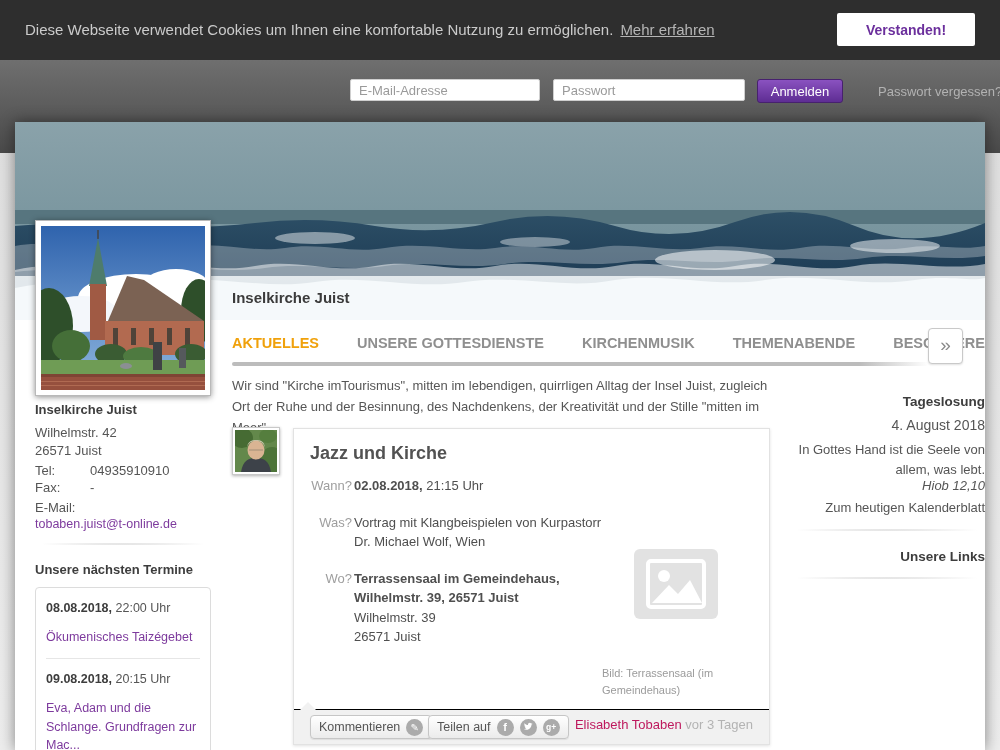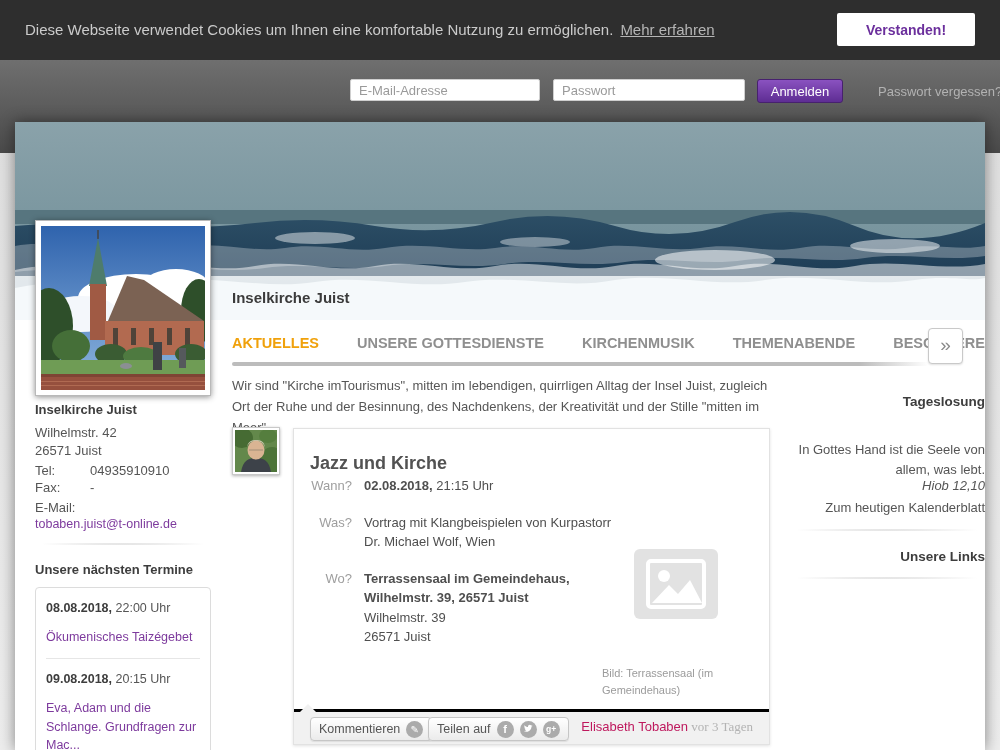--- a/index.html
+++ b/index.html
@@ -49,39 +49,39 @@
   
   .tabs{position:absolute;left:217px;top:213px;display:flex;gap:38px;font-size:14.5px;font-weight:bold;white-space:nowrap;}
   .tab{color:#8f8f8f;cursor:pointer;}
   .tab.active{color:#f0a10b;}
   .morebtn{position:absolute;left:913px;top:206px;width:33px;height:34px;background:#fff;border:1px solid #c9c9c9;border-radius:4px;box-shadow:0 1px 2px rgba(0,0,0,.12);color:#8a8a8a;font-size:19px;line-height:31px;text-align:center;cursor:pointer;}
   .tabline{position:absolute;left:217px;top:240px;width:697px;height:4px;border-radius:2px;background:linear-gradient(to right,#bcbcbc 90%,rgba(188,188,188,0));}
   .intro{position:absolute;left:217px;top:253px;width:548px;font-size:13px;color:#565656;line-height:1.62;}
   
   .avatar{position:absolute;left:217px;top:305px;width:48px;height:48px;background:#fff;border:1px solid #c9c9c9;box-shadow:0 1px 3px rgba(0,0,0,.3);box-sizing:border-box;padding:2px;cursor:pointer;}
   .card{position:absolute;left:278px;top:306px;width:477px;height:317px;background:#fff;border:1px solid #e2e2e2;box-shadow:0 1px 3px rgba(0,0,0,.12);box-sizing:border-box;}
-  .cardtitle{position:absolute;left:16px;top:14px;font-size:18px;font-weight:bold;color:#525252;margin-top:10px;}
+  .cardtitle{position:absolute;left:16px;top:14px;font-size:18px;font-weight:bold;color:#525252;}
   .rows{position:absolute;left:0;top:47px;width:340px;}
   .row{display:flex;margin-bottom:17px;font-size:13px;line-height:1.5;}
   .rowlabel{width:58px;text-align:right;color:#9e9e9e;flex-shrink:0;}
-  .rowvalue{margin-left:12px;color:#4f4f4f;}
+  .rowvalue{margin-left:2px;color:#4f4f4f;}
   .b{font-weight:bold;}
   .phimg{position:absolute;left:340px;top:120px;width:84px;height:70px;}
   .caption{position:absolute;left:308px;top:236px;width:130px;font-size:11px;color:#9b9b9b;line-height:1.5;}
-  .cardfooter{position:absolute;left:0;bottom:0;width:100%;height:35px;background:#f1f1f1;border-top:3px solid #000000;box-sizing:border-box;}
+  .cardfooter{position:absolute;left:0;bottom:0;width:100%;height:35px;background:#f1f1f1;border-top:1px solid #000000;box-sizing:border-box;}
   .notch{position:absolute;left:6px;top:-8px;width:0;height:0;border-left:8px solid transparent;border-right:8px solid transparent;border-bottom:8px solid #f1f1f1;}
   .fbtn{position:absolute;top:5px;height:24px;border:1px solid #c6c6c6;border-radius:4px;background:linear-gradient(#ffffff,#ebebeb);display:flex;align-items:center;font-size:12.5px;color:#555;padding:0 8px;box-shadow:0 1px 1px rgba(0,0,0,.08);cursor:pointer;box-sizing:border-box;}
   #commentBtn{left:16px;}
   #shareBtn{left:134px;}
   .circleicon{width:17px;height:17px;border-radius:50%;background:#ababab;color:#fff;display:flex;align-items:center;justify-content:center;margin-left:6px;font-size:10px;flex-shrink:0;}
   .circleicon.fb{font-weight:bold;font-size:11px;}
   .circleicon.gp{font-weight:bold;font-size:8.5px;}
   .byline{position:absolute;right:16px;top:7px;font-size:13px;white-space:nowrap;}
   .author{color:#be185d;cursor:pointer;}
-  .ago{color:#b3b3b3;font-family:Liberation Serif, serif;}
+  .ago{color:#b3b3b3;}
   
   .rs{position:absolute;left:774px;width:196px;color:#555;font-size:13px;text-align:right;}
   .rsh{font-weight:bold;color:#3d3d3d;font-size:13.5px;}
   .rh1{top:272px;}
   .rdate{top:295px;font-size:14px;}
   .rtext{top:318px;line-height:1.5;}
   .rsource{top:356px;font-style:italic;}
   .rlink{top:378px;}
   .dv2{left:774px;top:407px;width:196px;}
   .rh2{top:427px;}
@@ -283,20 +283,21 @@
         </span>
         <span class="circleicon gp">g+</span>
       </div>
       <div class="byline">
         <span class="author">Elisabeth Tobaben</span><span class="ago"> vor 3 Tagen</span>
       </div>
     </div>
   </div>
 
   <div class="rs rsh rh1">Tageslosung</div>
+  <div class="rs rdate">4. August 2018</div>
   <div class="rs rtext">In Gottes Hand ist die Seele von allem, was lebt.</div>
   <div class="rs rsource">Hiob 12,10</div>
   <a class="rs rlink plink">Zum heutigen Kalenderblatt</a>
   <div class="divider dv2"></div>
   <div class="rs rsh rh2">Unsere Links</div>
   <div class="divider dv3"></div>
 
 </div>
 
 </body></html>

